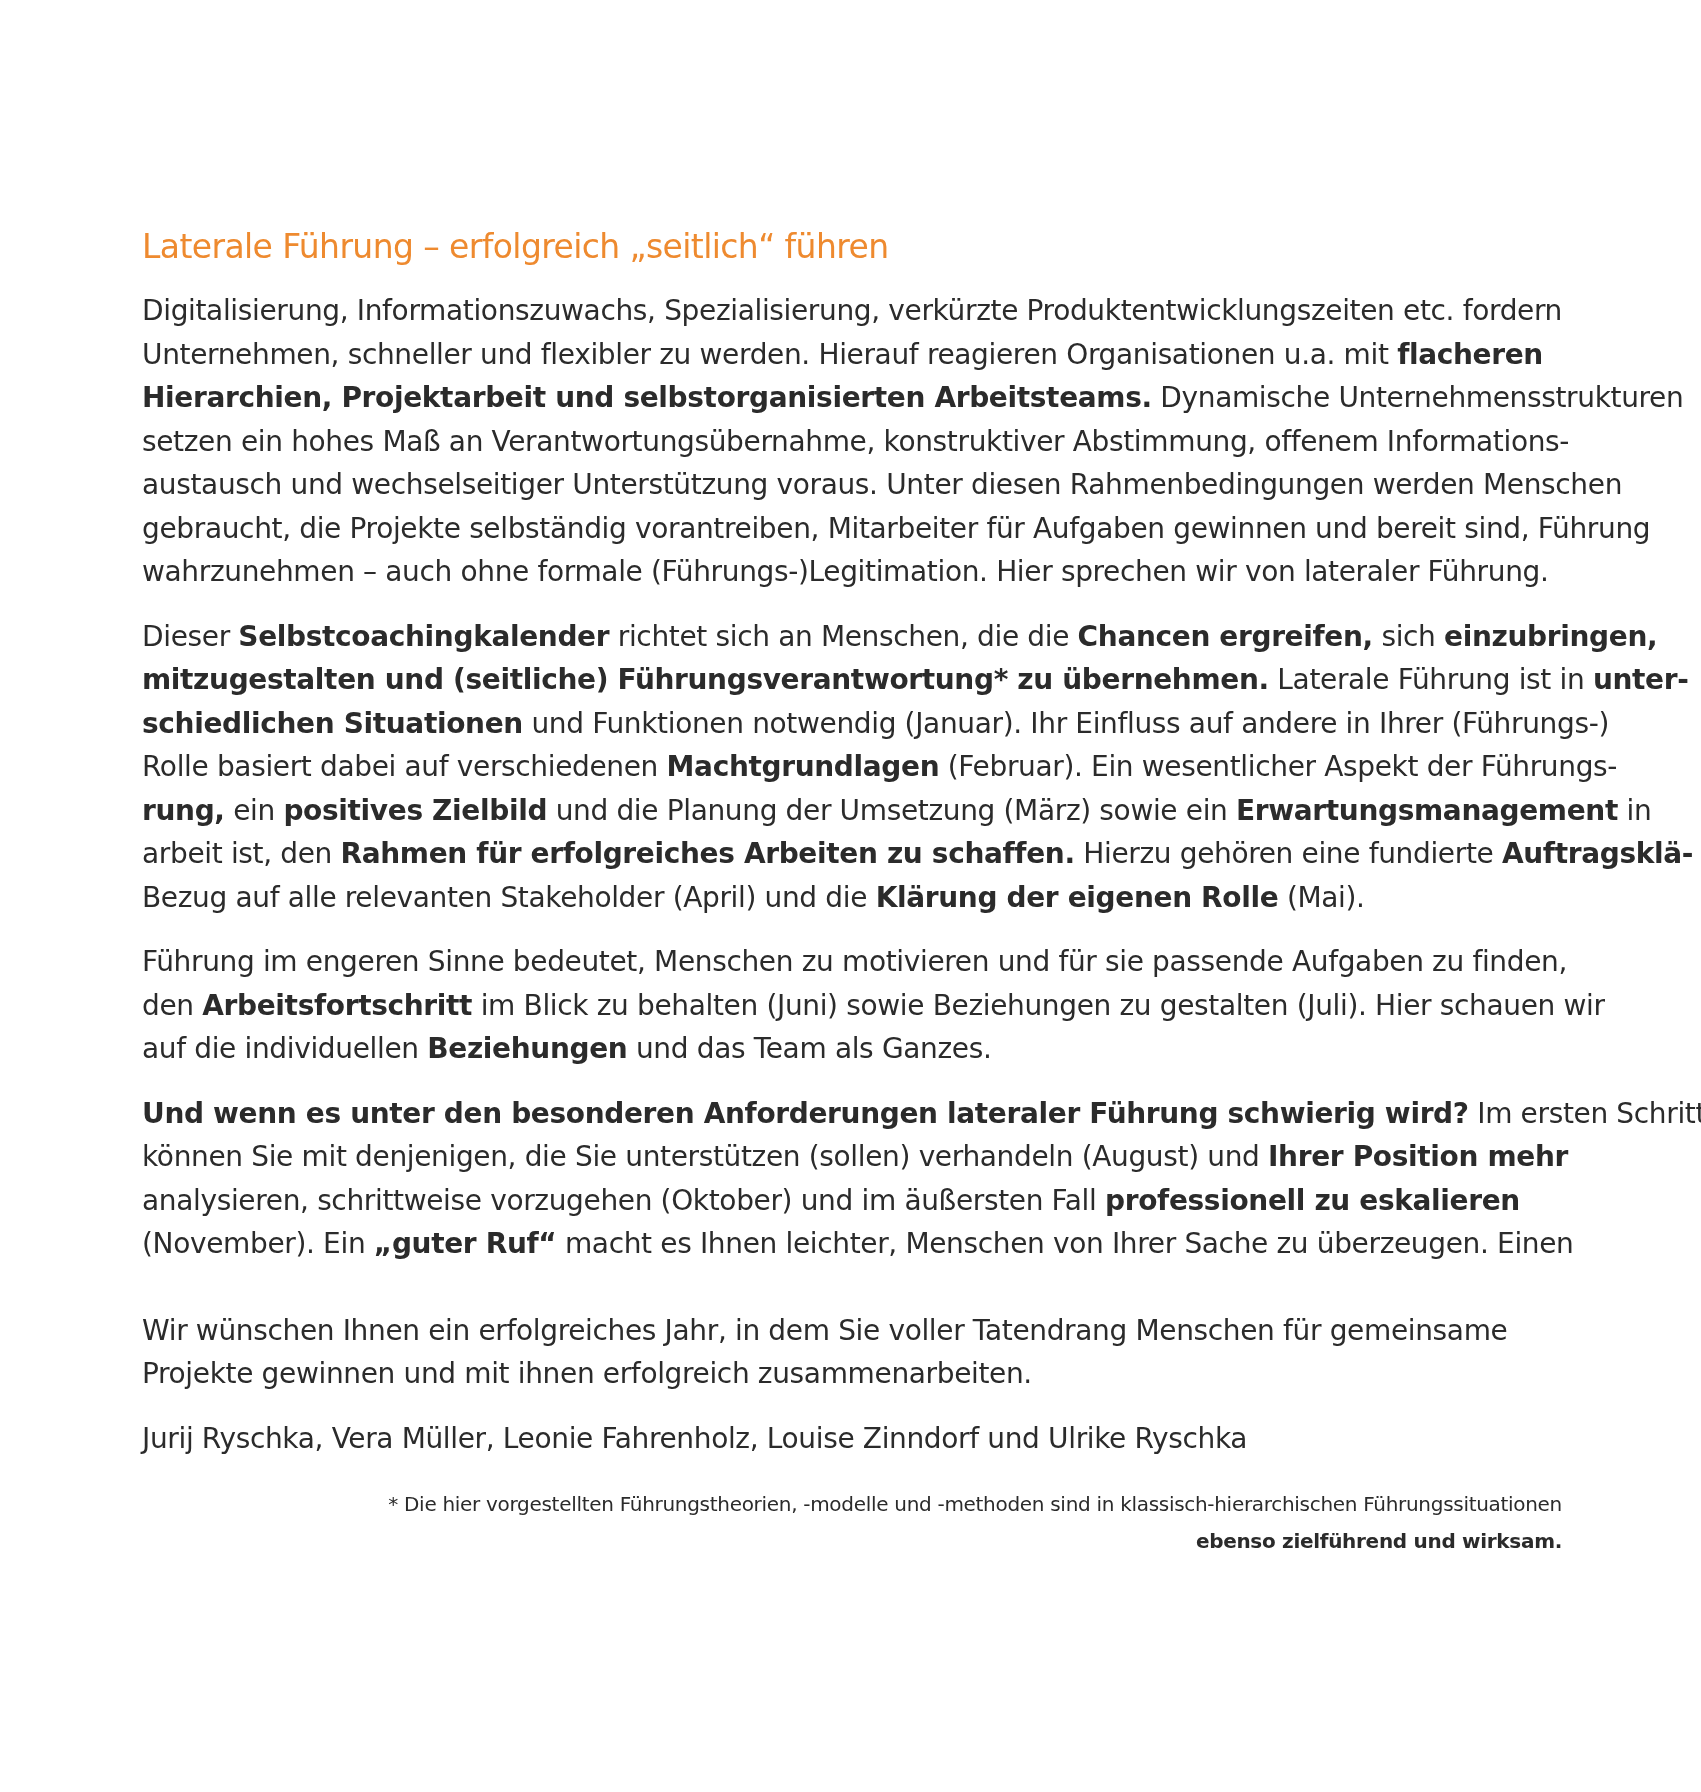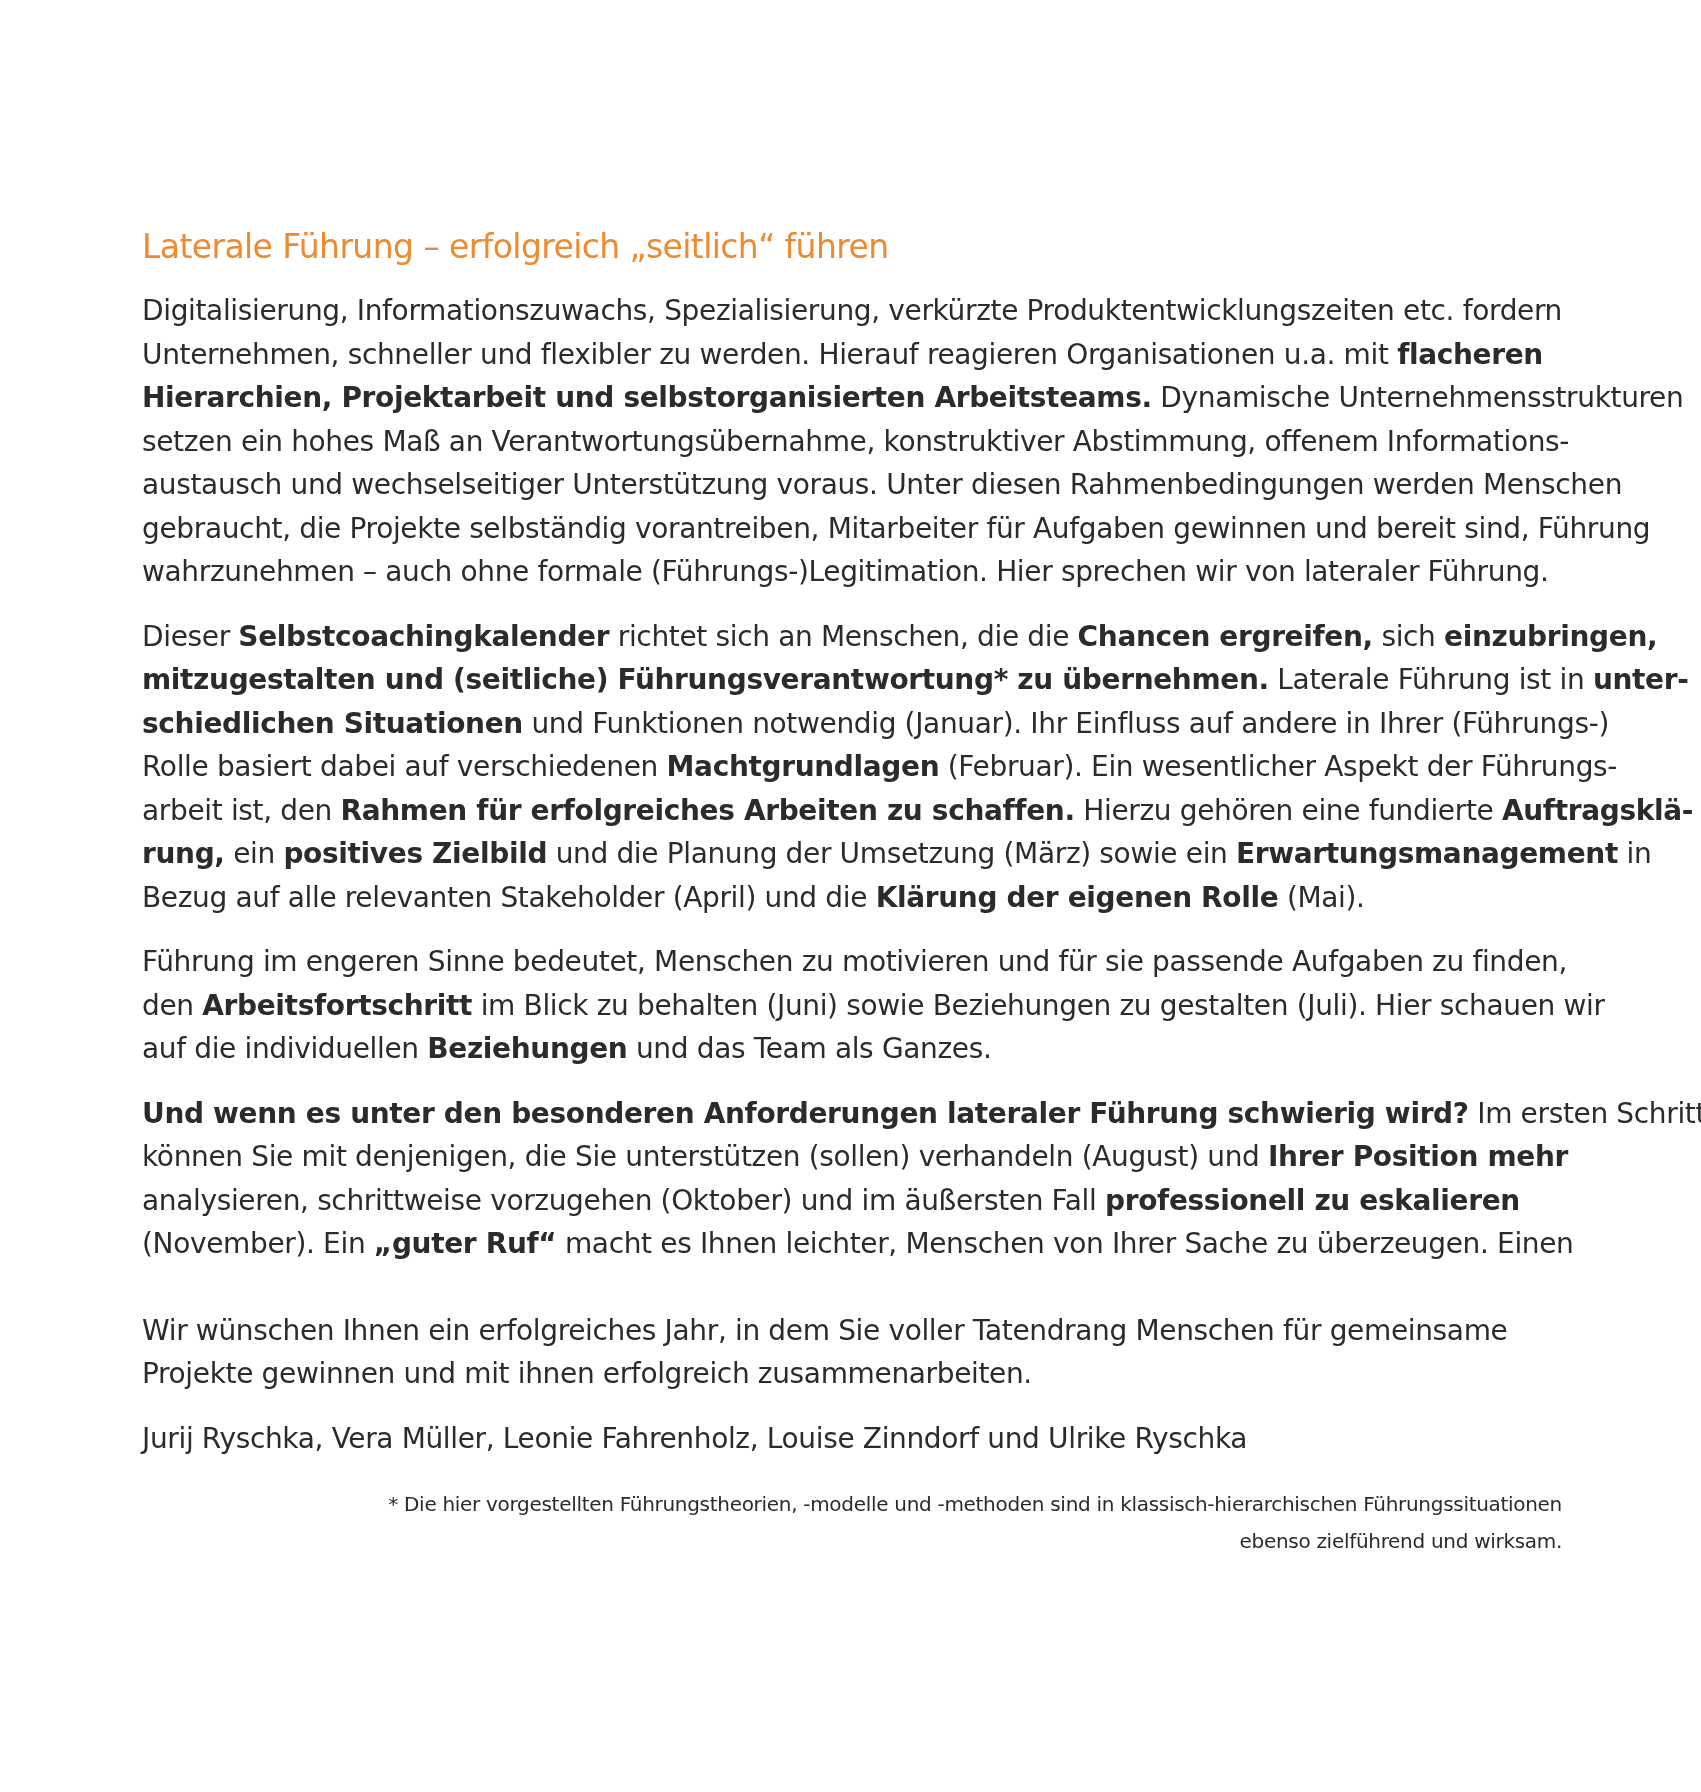--- a/index.html
+++ b/index.html
@@ -55,20 +55,21 @@
     .footnote .fline {
       font-size: 20px;
       line-height: 37px;
       height: 37px;
       white-space: nowrap;
       letter-spacing: -0.3px;
       text-align: right;
     }
     .footnote .indent {
       padding-left: 19px;
+      font-weight: bold;
     }
   </style>
 </head>
 <body>
 
 <div class="page">
   <h1 class="title">Laterale Führung – erfolgreich „seitlich“ führen</h1>
   <div id="body-text">
       <div class="para">
         <div class="line"><span>Digitalisierung, Informationszuwachs, Spezialisierung, verkürzte Produktentwicklungszeiten etc. fordern</span></div>
@@ -77,22 +78,22 @@
         <div class="line"><span>setzen ein hohes Maß an Verantwortungsübernahme, konstruktiver Abstimmung, offenem Informations-</span></div>
         <div class="line"><span>austausch und wechselseitiger Unterstützung voraus. Unter diesen Rahmenbedingungen werden Menschen</span></div>
         <div class="line"><span>gebraucht, die Projekte selbständig vorantreiben, Mitarbeiter für Aufgaben gewinnen und bereit sind, Führung</span></div>
         <div class="line"><span>wahrzunehmen – auch ohne formale (Führungs-)Legitimation. Hier sprechen wir von lateraler Führung.</span></div>
       </div>
       <div class="para">
         <div class="line"><span>Dieser </span><span class="b">Selbstcoachingkalender</span><span> richtet sich an Menschen, die die </span><span class="b">Chancen ergreifen,</span><span> sich </span><span class="b">einzubringen,</span></div>
         <div class="line"><span class="b">mitzugestalten und (seitliche) Führungsverantwortung* zu übernehmen.</span><span> Laterale Führung ist in </span><span class="b">unter-</span></div>
         <div class="line"><span class="b">schiedlichen Situationen</span><span> und Funktionen notwendig (Januar). Ihr Einfluss auf andere in Ihrer (Führungs-)</span></div>
         <div class="line"><span>Rolle basiert dabei auf verschiedenen </span><span class="b">Machtgrundlagen</span><span> (Februar). Ein wesentlicher Aspekt der Führungs-</span></div>
+        <div class="line"><span class="b">rung,</span><span> ein </span><span class="b">positives Zielbild</span><span> und die Planung der Umsetzung (März) sowie ein </span><span class="b">Erwartungsmanagement</span><span> in</span></div>
         <div class="line"><span>arbeit ist, den </span><span class="b">Rahmen für erfolgreiches Arbeiten zu schaffen.</span><span> Hierzu gehören eine fundierte </span><span class="b">Auftragsklä-</span></div>
-        <div class="line"><span class="b">rung,</span><span> ein </span><span class="b">positives Zielbild</span><span> und die Planung der Umsetzung (März) sowie ein </span><span class="b">Erwartungsmanagement</span><span> in</span></div>
         <div class="line"><span>Bezug auf alle relevanten Stakeholder (April) und die </span><span class="b">Klärung der eigenen Rolle</span><span> (Mai).</span></div>
       </div>
       <div class="para">
         <div class="line"><span>Führung im engeren Sinne bedeutet, Menschen zu motivieren und für sie passende Aufgaben zu finden,</span></div>
         <div class="line"><span>den </span><span class="b">Arbeitsfortschritt</span><span> im Blick zu behalten (Juni) sowie Beziehungen zu gestalten (Juli). Hier schauen wir</span></div>
         <div class="line"><span>auf die individuellen </span><span class="b">Beziehungen</span><span> und das Team als Ganzes.</span></div>
       </div>
       <div class="para">
         <div class="line"><span class="b">Und wenn es unter den besonderen Anforderungen lateraler Führung schwierig wird?</span><span> Im ersten Schritt</span></div>
         <div class="line"><span>können Sie mit denjenigen, die Sie unterstützen (sollen) verhandeln (August) und </span><span class="b">Ihrer Position mehr</span></div>

